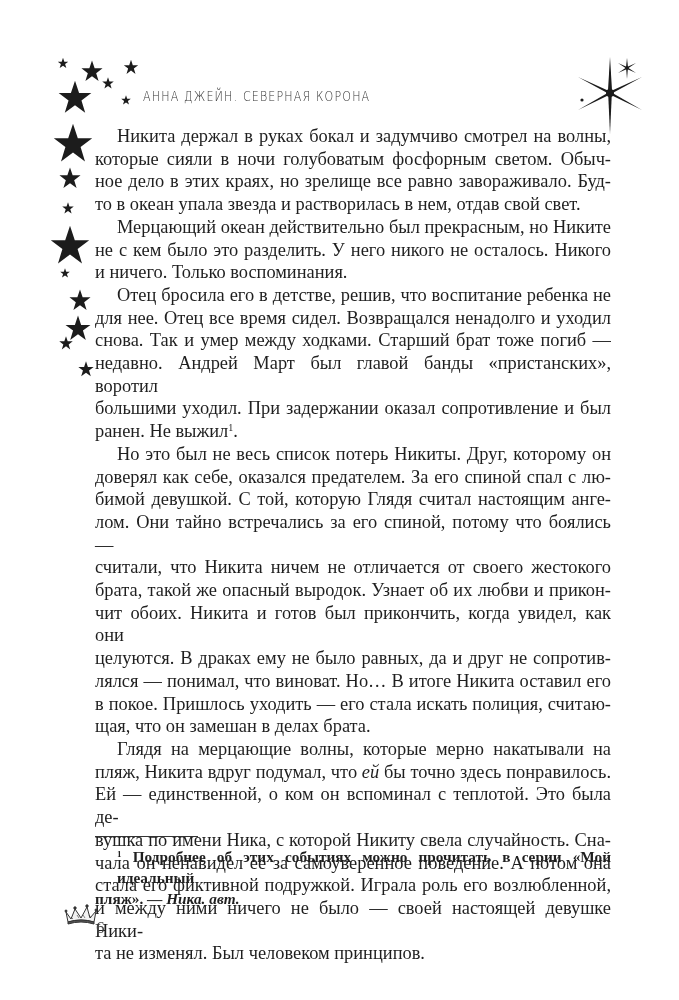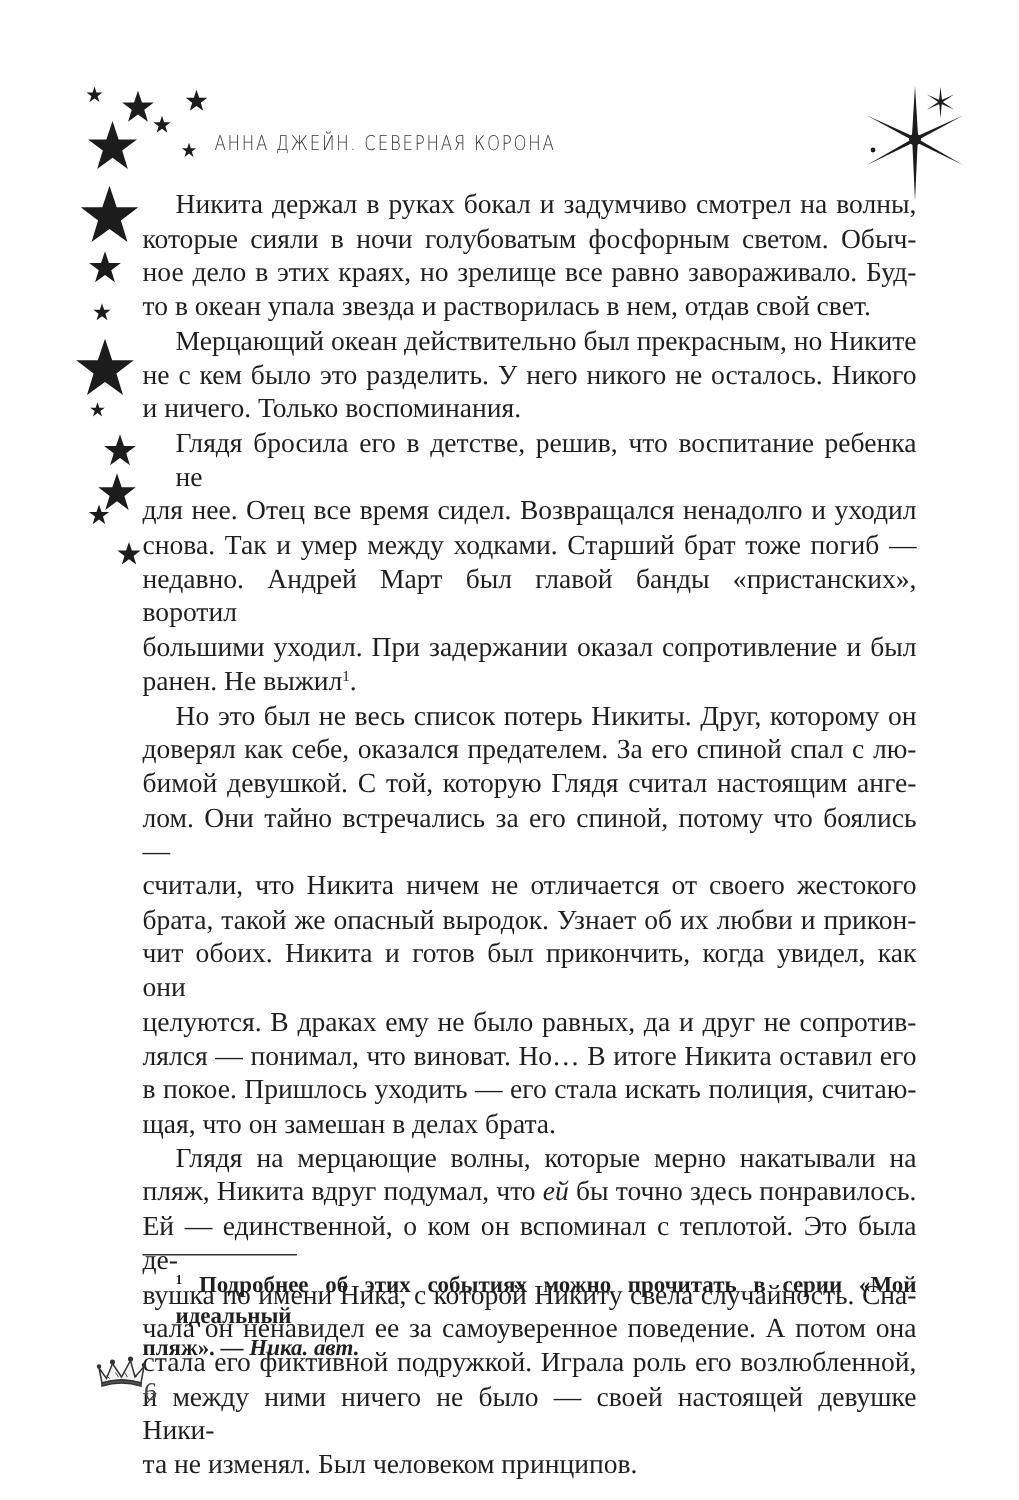--- a/index.html
+++ b/index.html
@@ -124,21 +124,21 @@
       <span class="line">которые сияли в ночи голубоватым фосфорным светом. Обыч-</span>
       <span class="line">ное дело в этих краях, но зрелище все равно завораживало. Буд-</span>
       <span class="line last">то в океан упала звезда и растворилась в нем, отдав свой свет.</span>
     </p>
     <p>
       <span class="line first">Мерцающий океан действительно был прекрасным, но Никите</span>
       <span class="line">не с кем было это разделить. У него никого не осталось. Никого</span>
       <span class="line last">и ничего. Только воспоминания.</span>
     </p>
     <p>
-      <span class="line first">Глядя бросила его в детстве, решив, что воспитание ребенка не</span>
+      <span class="line first">Отец бросила его в детстве, решив, что воспитание ребенка не</span>
       <span class="line">для нее. Отец все время сидел. Возвращался ненадолго и уходил</span>
       <span class="line">снова. Так и умер между ходками. Старший брат тоже погиб —</span>
       <span class="line">недавно. Андрей Март был главой банды «пристанских», воротил</span>
       <span class="line">большими уходил. При задержании оказал сопротивление и был</span>
       <span class="line last"><span>ранен. Не выжил</span><sup class="fn">1</sup><span>.</span></span>
     </p>
     <p>
       <span class="line first">Но это был не весь список потерь Никиты. Друг, которому он</span>
       <span class="line">доверял как себе, оказался предателем. За его спиной спал с лю-</span>
       <span class="line">бимой девушкой. С той, которую Глядя считал настоящим анге-</span>

